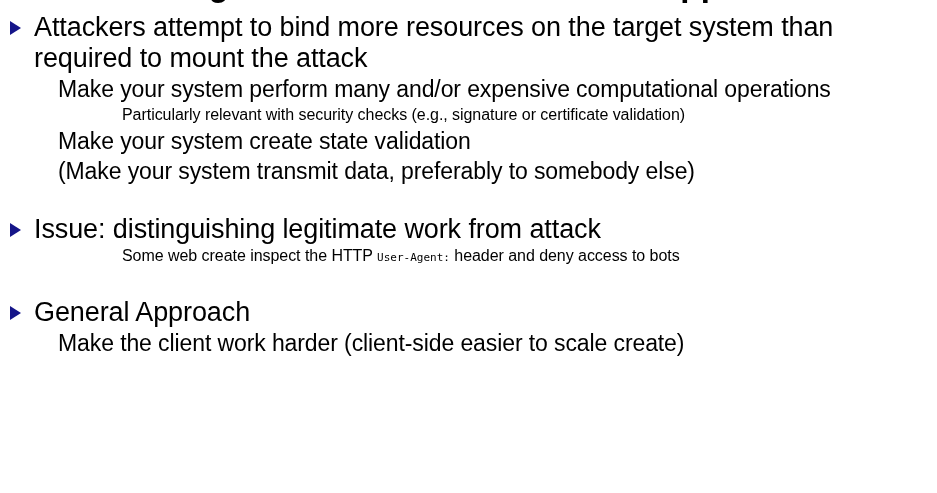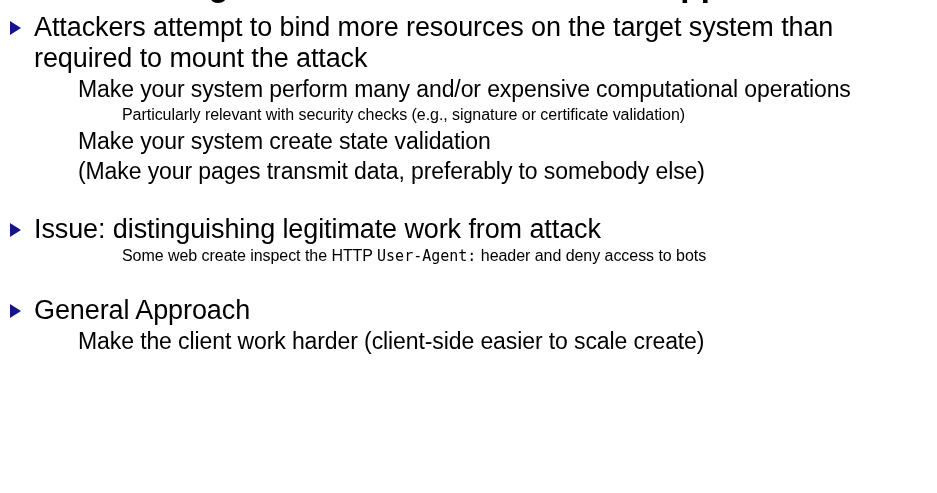--- a/index.html
+++ b/index.html
@@ -73,21 +73,21 @@
   .tri {
     width: 0;
     height: 0;
     border-left: 11px solid #151589;
     border-top: 7px solid transparent;
     border-bottom: 7px solid transparent;
   }
 
   
   .lvl2 {
-    padding-left: 52px;
+    padding-left: 32px;
   }
   .lvl2 .txt {
     font-size: 23px;
     line-height: 30px;
     letter-spacing: -0.1px;
   }
   .lvl2 .bullet {
     width: 26px;
     min-width: 26px;
     padding-top: 11px;
@@ -115,21 +115,21 @@
     padding-top: 8px;
   }
   .sq {
     width: 6px;
     height: 6px;
     background: #151589;
   }
 
   .mono {
     font-family: "DejaVu Sans Mono", "Liberation Mono", monospace;
-    font-size: 15px;
+    font-size: 11px;
     letter-spacing: 0;
   }
   .spacer-md { height: 26px; }
 </style>
 </head>
 <body>
 
 <div id="slide">
 
   <div id="title-remnant">Blocking and Resource Exhaustion Approaches</div>
@@ -153,21 +153,21 @@
       <span class="txt">Particularly relevant with security checks (e.g., signature or certificate validation)</span>
     </div>
 
     <div class="line lvl2">
       <span class="bullet"><span class="dot"></span></span>
       <span class="txt">Make your system create state validation</span>
     </div>
 
     <div class="line lvl2">
       <span class="bullet"><span class="dot"></span></span>
-      <span class="txt">(Make your pages transmit data, preferably to somebody else)</span>
+      <span class="txt">(Make your system transmit data, preferably to somebody else)</span>
     </div>
 
     <div class="spacer-md"></div>
 
     <div class="line lvl1">
       <span class="bullet">
           <span class="tri"></span>
         </span>
       <span class="txt">Issue: distinguishing legitimate work from attack</span>
     </div>

